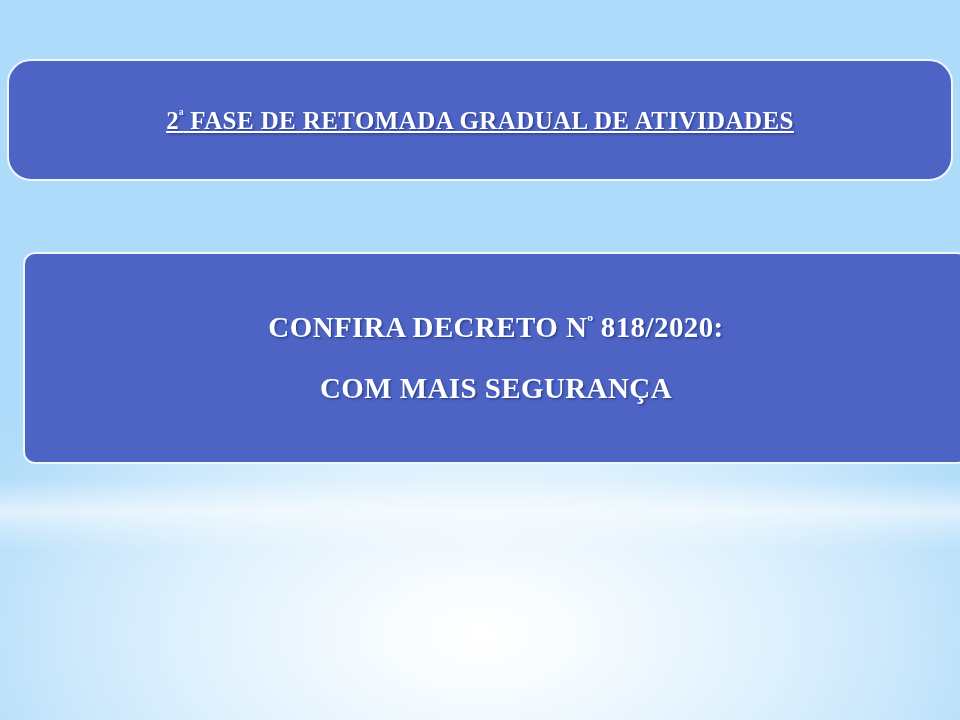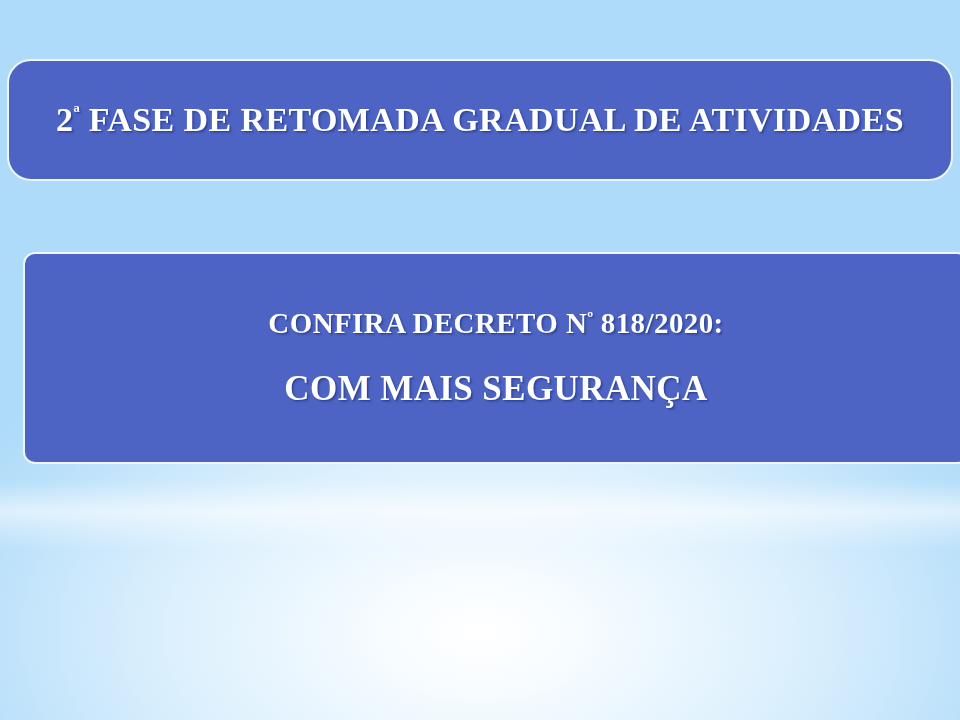--- a/index.html
+++ b/index.html
@@ -90,41 +90,42 @@
     font-weight: bold;
     letter-spacing: 0.4px;
     line-height: 1.08;
     text-shadow:
       1px 1px 0 rgba(40,60,140,0.55),
       2px 2px 2px rgba(30,45,110,0.38);
     white-space: nowrap;
   }
 
   #phase-heading {
-    font-size: 34px;
+    font-size: 25px;
+    text-decoration: underline;
   }
 
   .ordinal-sup {
     font-size: 0.62em;
     vertical-align: 0.52em;
     letter-spacing: 0;
   }
 
   #decree-line-1 {
     font-size: 29px;
     margin-bottom: 30px;
   }
 
   #decree-line-2 {
     font-size: 29px;
     margin-bottom: 18px;
   }
 
   #decree-line-3 {
-    font-size: 35px;
+    font-size: 29px;
   }
 </style>
 </head>
 <body>
 
 <div id="slide">
 
   <div class="title-box" id="box-phase">
     <div class="slide-text" id="phase-heading"><span>2</span><span class="ordinal-sup">ª</span><span> FASE DE RETOMADA GRADUAL DE ATIVIDADES</span></div>
   </div>

